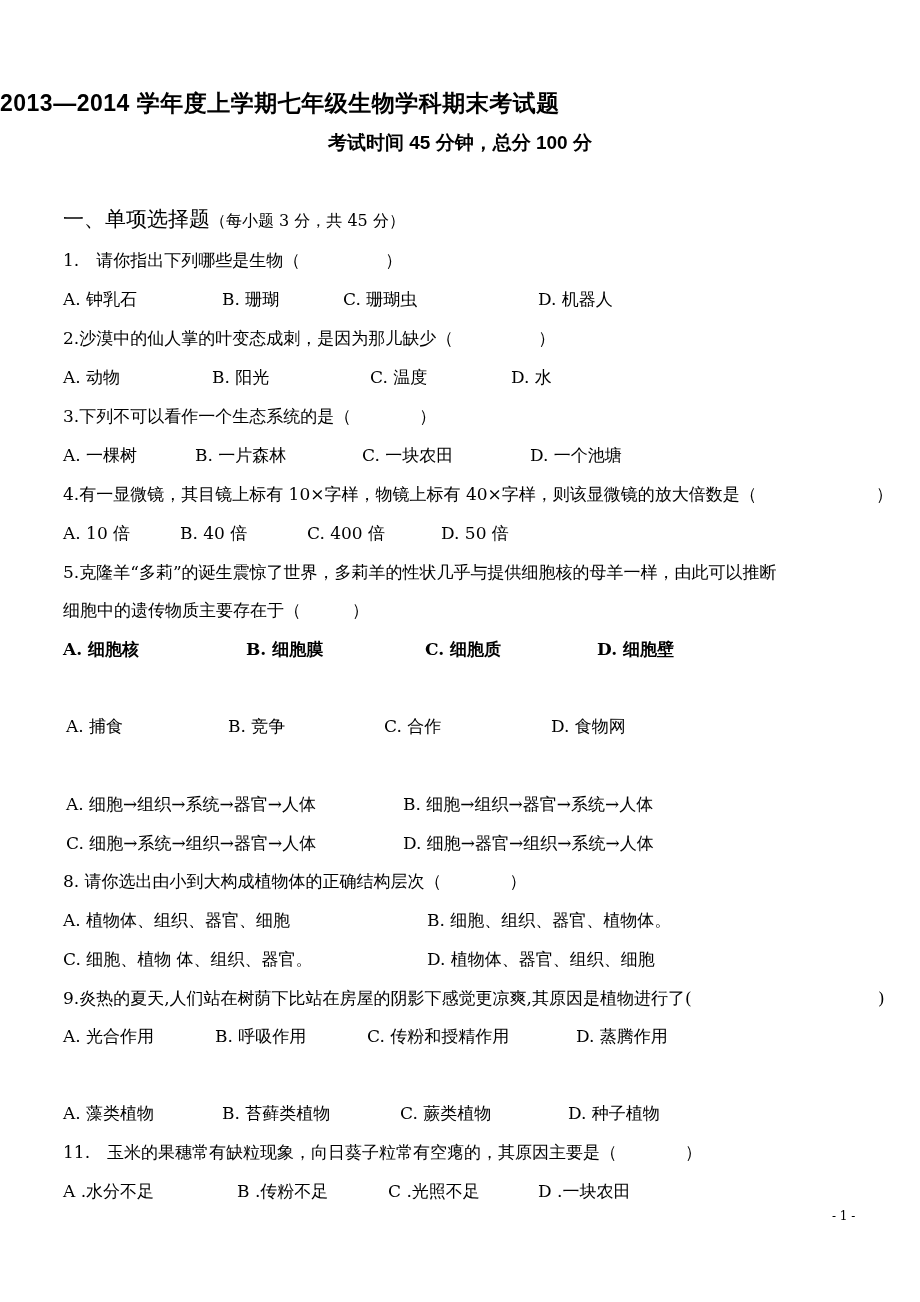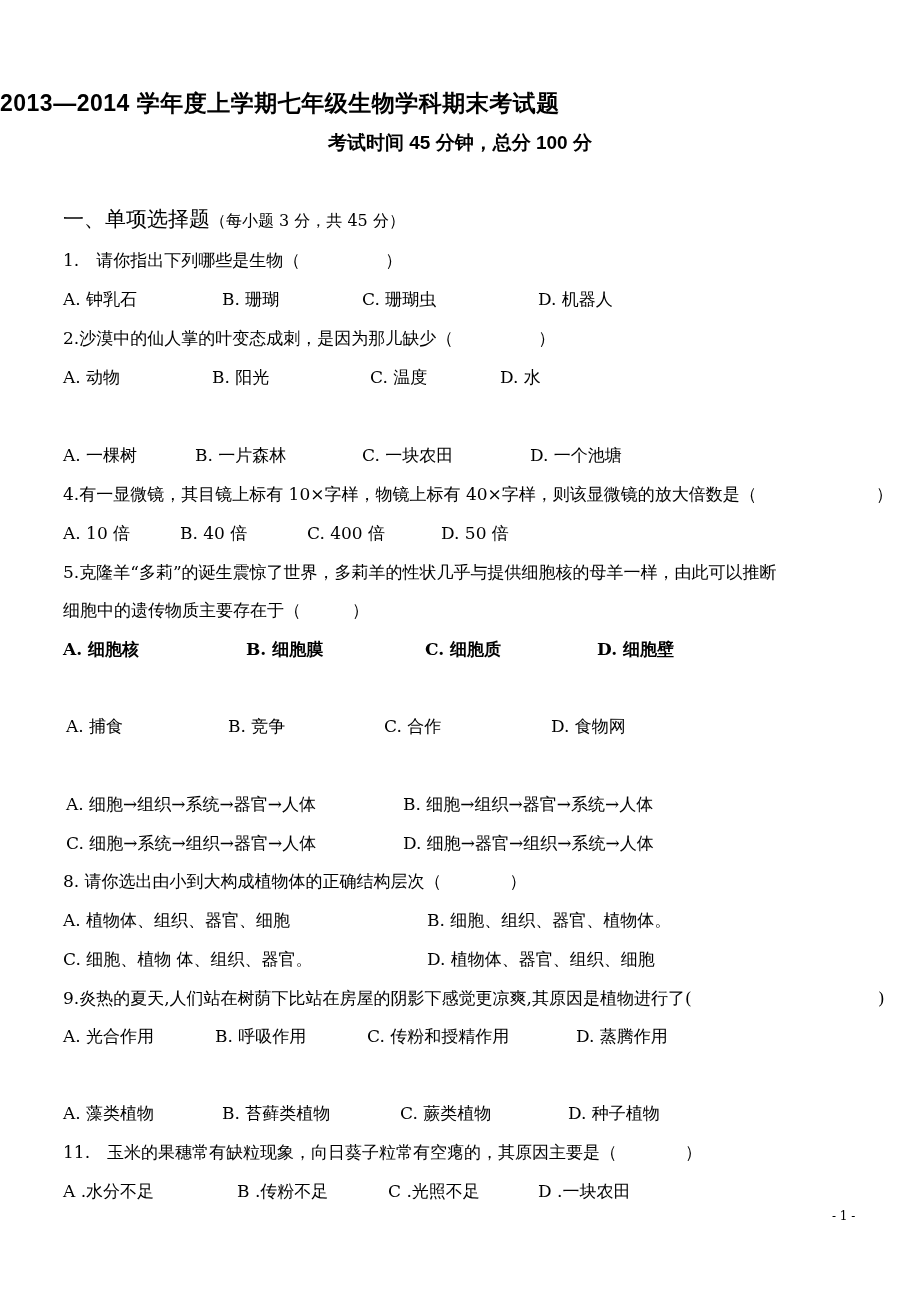--- a/index.html
+++ b/index.html
@@ -25,32 +25,33 @@
   <div class="subtitle">考试时间 45 分钟，总分 100 分</div>
 
   <div class="section">
     <span>一、单项选择题</span><span class="note">（每小题 3 分，共 45 分）</span>
   </div>
 
   <div class="line" style="top:248px">1.　请你指出下列哪些是生物（　　　　　）</div>
   <div class="line" style="top:287px;left:0;width:920px">
     <span class="opt" style="left:63px">A. 钟乳石</span>
     <span class="opt" style="left:222px">B. 珊瑚</span>
-    <span class="opt" style="left:362px">C. 珊瑚虫</span>
+    <span class="opt" style="left:343px">C. 珊瑚虫</span>
     <span class="opt" style="left:538px">D. 机器人</span>
   </div>
 
   <div class="line" style="top:326px">2.沙漠中的仙人掌的叶变态成刺，是因为那儿缺少（　　　　　）</div>
   <div class="line" style="top:365px;left:0;width:920px">
     <span class="opt" style="left:63px">A. 动物</span>
     <span class="opt" style="left:212px">B. 阳光</span>
     <span class="opt" style="left:370px">C. 温度</span>
-    <span class="opt" style="left:500px">D. 水</span>
+    <span class="opt" style="left:511px">D. 水</span>
   </div>
 
+  <div class="line" style="top:404px">3.下列不可以看作一个生态系统的是（　　　　）</div>
   <div class="line" style="top:443px;left:0;width:920px">
     <span class="opt" style="left:63px">A. 一棵树</span>
     <span class="opt" style="left:195px">B. 一片森林</span>
     <span class="opt" style="left:362px">C. 一块农田</span>
     <span class="opt" style="left:530px">D. 一个池塘</span>
   </div>
 
   <div class="line" style="top:482px">4.有一显微镜，其目镜上标有 10×字样，物镜上标有 40×字样，则该显微镜的放大倍数是（</div>
   <div class="line" style="top:482px;left:876px">）</div>
   <div class="line" style="top:521px;left:0;width:920px">

